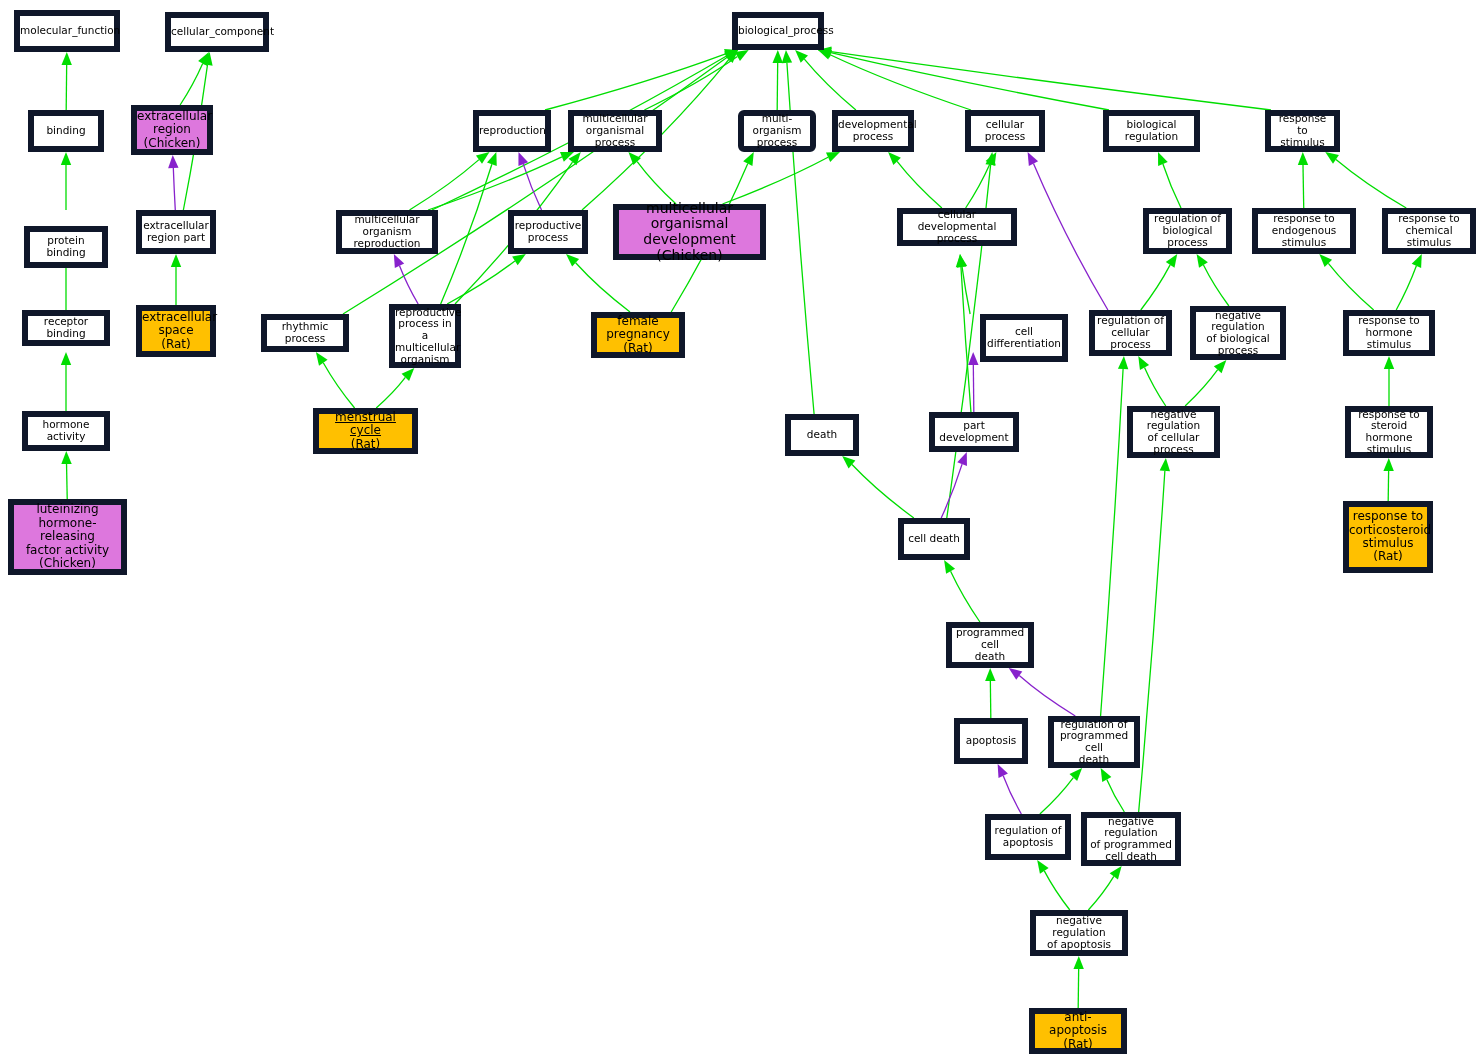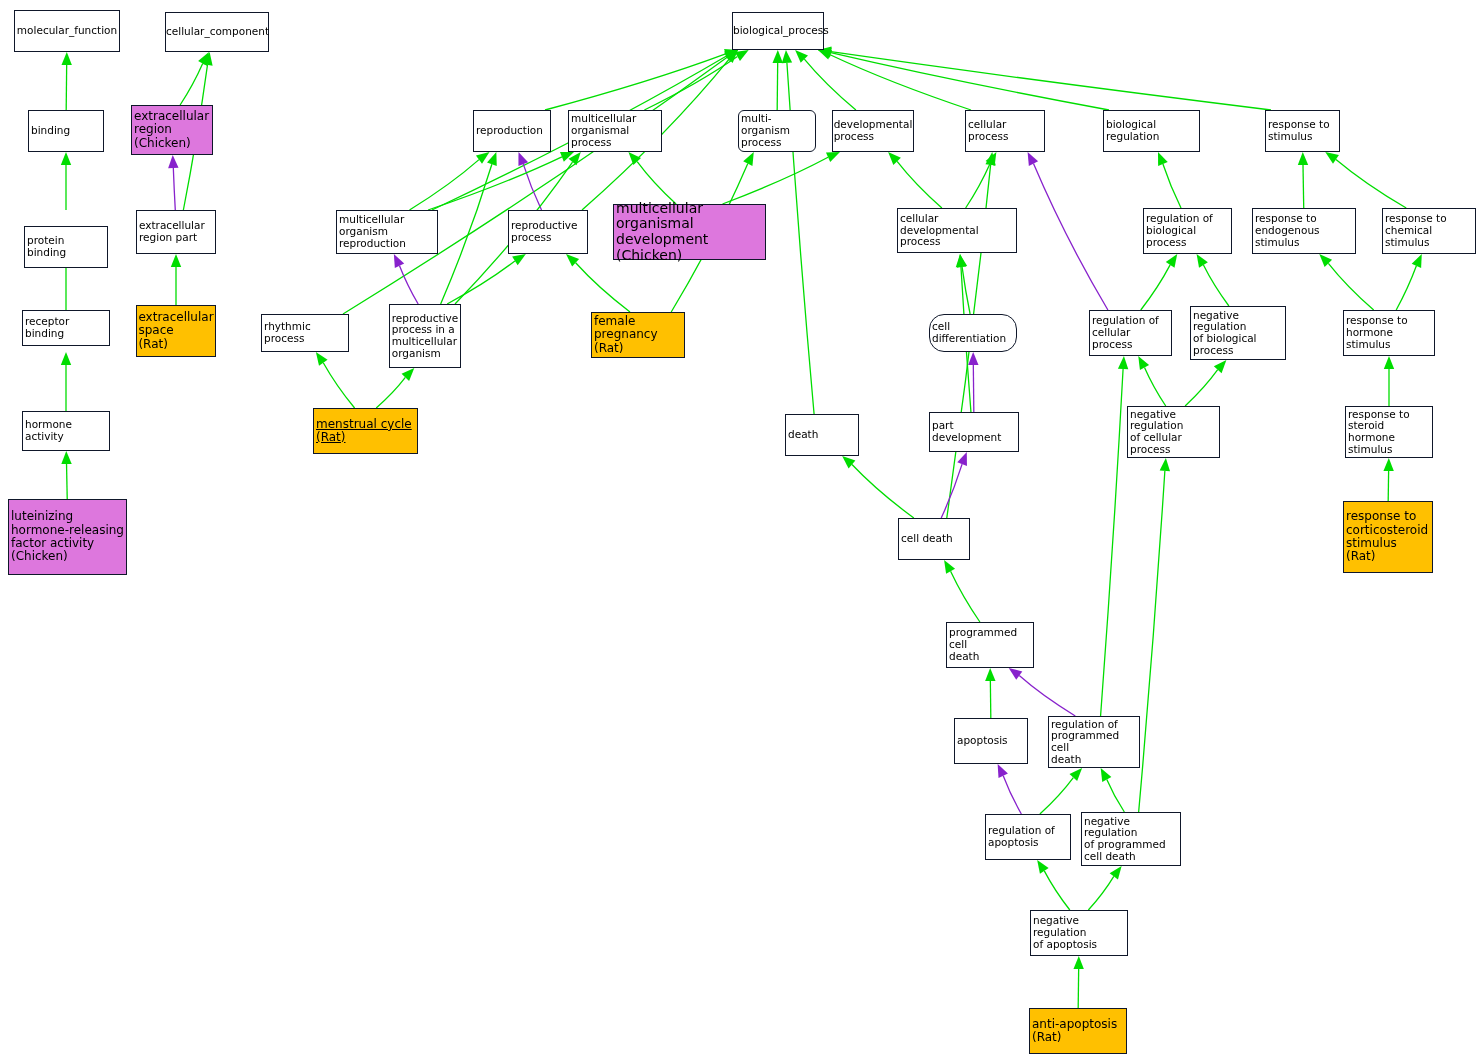--- a/index.html
+++ b/index.html
@@ -19,25 +19,26 @@
     position: absolute;
     left: 0;
     top: 0;
     width: 1478px;
     height: 1060px;
     pointer-events: none;
   }
   .node {
     position: absolute;
     box-sizing: border-box;
-    border: 1px solid #0f172a;
+    border: 6px solid #0f172a;
     background: #ffffff;
     display: flex;
     align-items: center;
     justify-content: center;
+    text-align: center;
     color: #000000;
     line-height: 1.12;
     white-space: pre-line;
     overflow: visible;
     z-index: 5;
   }
   .node.white  { background: #ffffff; }
   .node.orchid { background: #dd77dd; }
   .node.gold   { background: #ffc000; }
   .node .lbl {
@@ -205,40 +206,40 @@
       <div class="node white size-sm" style="left: 24px; top: 226px; width: 84px; height: 42px;"><span class="lbl">protein binding</span></div>
       <div class="node white size-sm" style="left: 136px; top: 210px; width: 80px; height: 44px;"><span class="lbl">extracellular
 region part</span></div>
       <div class="node white size-sm" style="left: 336px; top: 210px; width: 102px; height: 44px;"><span class="lbl">multicellular
 organism reproduction</span></div>
       <div class="node white size-sm" style="left: 508px; top: 210px; width: 80px; height: 44px;"><span class="lbl">reproductive
 process</span></div>
       <div class="node orchid size-lg" style="left: 613px; top: 204px; width: 153px; height: 56px;"><span class="lbl">multicellular
 organismal development
 (Chicken)</span></div>
-      <div class="node white size-sm" style="left: 897px; top: 208px; width: 120px; height: 45px;"><span class="lbl">cellular developmental
+      <div class="node white size-sm" style="left: 897px; top: 208px; width: 120px; height: 38px;"><span class="lbl">cellular developmental
 process</span></div>
       <div class="node white size-sm" style="left: 1143px; top: 208px; width: 89px; height: 46px;"><span class="lbl">regulation of
 biological process</span></div>
       <div class="node white size-sm" style="left: 1252px; top: 208px; width: 104px; height: 46px;"><span class="lbl">response to
 endogenous stimulus</span></div>
       <div class="node white size-sm" style="left: 1382px; top: 208px; width: 94px; height: 46px;"><span class="lbl">response to
 chemical stimulus</span></div>
       <div class="node white size-sm" style="left: 22px; top: 310px; width: 88px; height: 36px;"><span class="lbl">receptor binding</span></div>
       <div class="node gold size-md" style="left: 136px; top: 305px; width: 80px; height: 52px;"><span class="lbl">extracellular
 space
 (Rat)</span></div>
       <div class="node white size-sm" style="left: 261px; top: 314px; width: 88px; height: 38px;"><span class="lbl">rhythmic process</span></div>
       <div class="node white size-sm" style="left: 389px; top: 304px; width: 72px; height: 64px;"><span class="lbl">reproductive
 process in a
 multicellular
 organism</span></div>
       <div class="node gold size-md" style="left: 591px; top: 312px; width: 94px; height: 46px;"><span class="lbl">female pregnancy
 (Rat)</span></div>
-      <div class="node white size-sm" style="left: 929px; top: 314px; width: 88px; height: 38px; border-radius: 15px;"><span class="lbl">cell differentiation</span></div>
+      <div class="node white size-sm" style="left: 980px; top: 314px; width: 88px; height: 48px;"><span class="lbl">cell differentiation</span></div>
       <div class="node white size-sm" style="left: 1089px; top: 310px; width: 83px; height: 46px;"><span class="lbl">regulation of
 cellular process</span></div>
       <div class="node white size-sm" style="left: 1190px; top: 306px; width: 96px; height: 54px;"><span class="lbl">negative regulation
 of biological
 process</span></div>
       <div class="node white size-sm" style="left: 1343px; top: 310px; width: 92px; height: 46px;"><span class="lbl">response to
 hormone stimulus</span></div>
       <div class="node white size-sm" style="left: 22px; top: 411px; width: 88px; height: 40px;"><span class="lbl">hormone activity</span></div>
       <div class="node gold size-md" style="left: 313px; top: 408px; width: 105px; height: 46px; text-decoration: underline;"><span class="lbl">menstrual cycle
 (Rat)</span></div>

